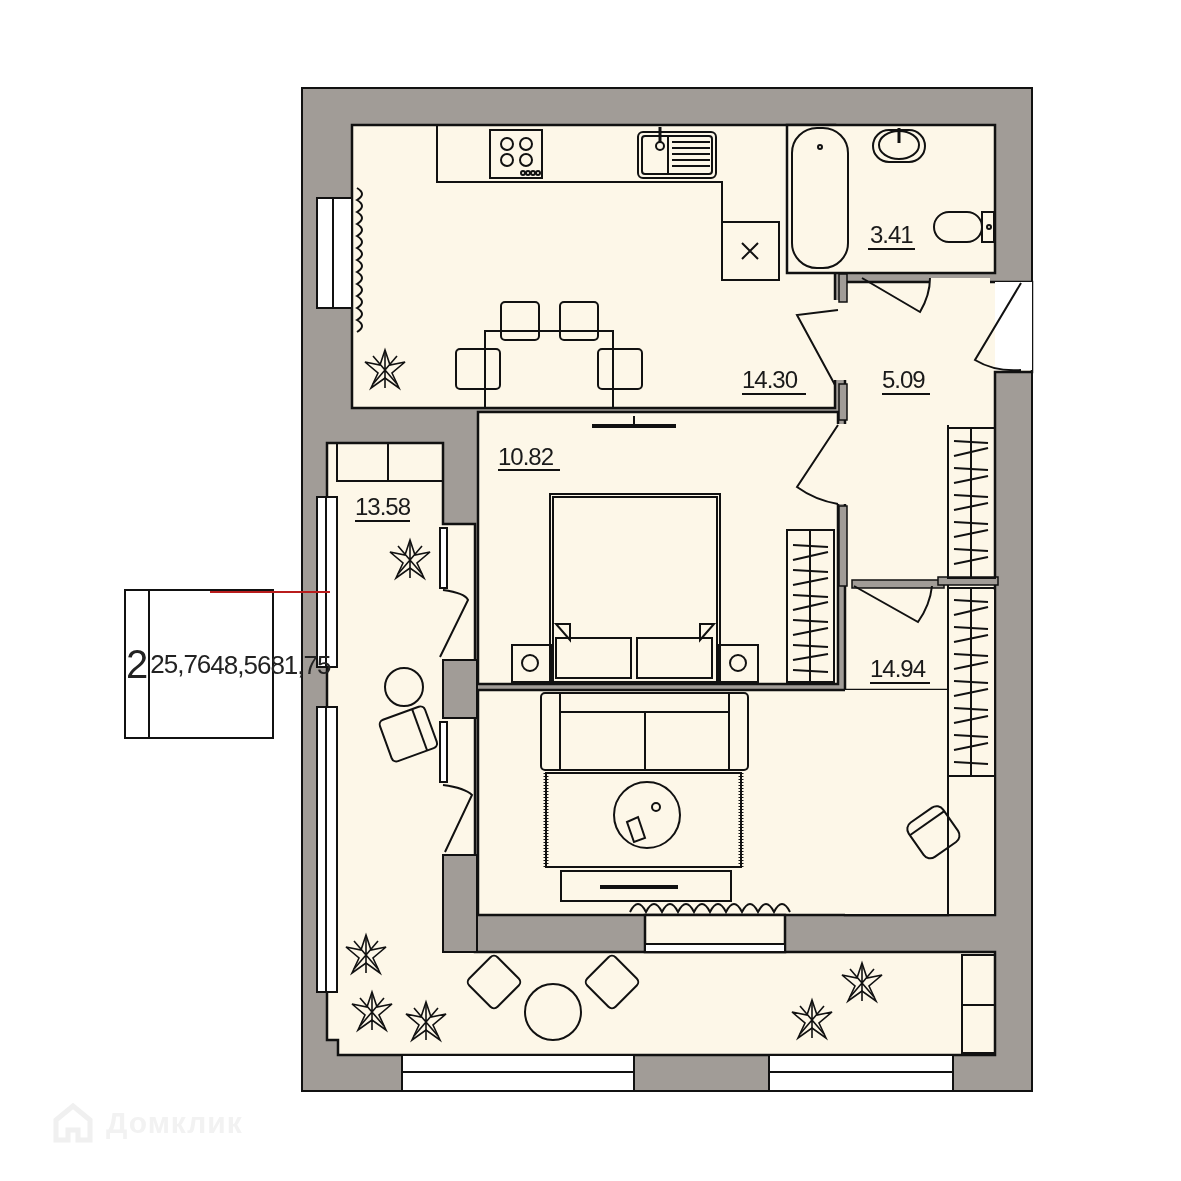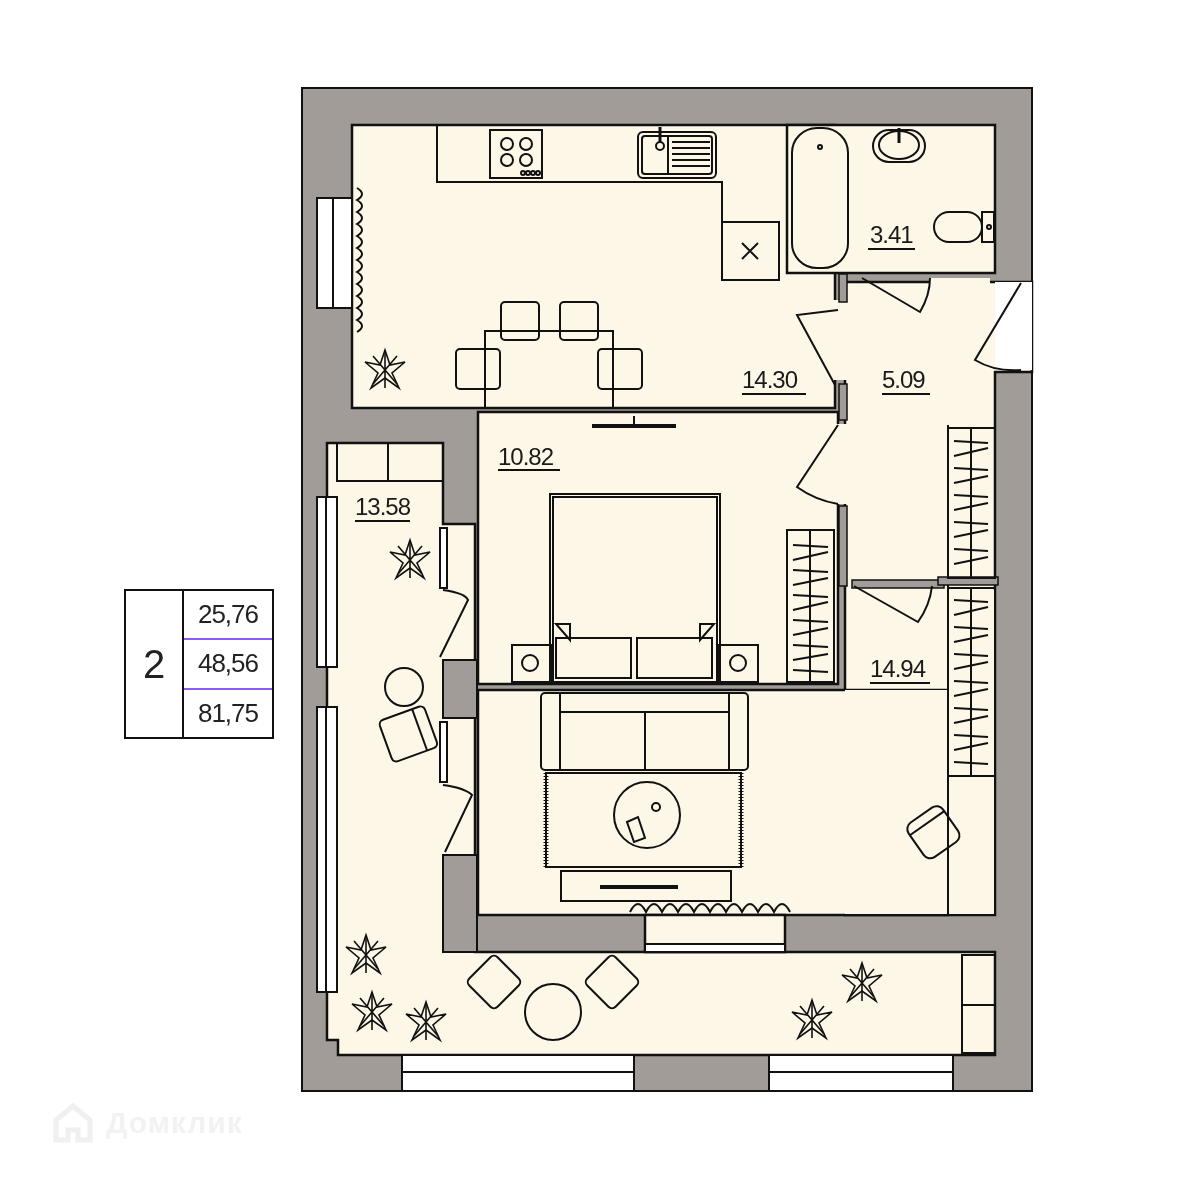--- a/index.html
+++ b/index.html
@@ -1,23 +1,23 @@
 <!DOCTYPE html>
 <html><head>
 <meta charset="utf-8">
 <style>
   html, body { margin: 0; padding: 0; background: #ffffff; }
   body { width: 1181px; height: 1181px; position: relative; overflow: hidden; font-family: "Liberation Sans", sans-serif; }
   #plan { position: absolute; left: 0; top: 0; width: 1181px; height: 1181px; }
   .lbl { font-family: "Liberation Sans", sans-serif; font-size: 24px; fill: #1a1a1a; letter-spacing: -1px; }
   .info-box { position: absolute; left: 124px; top: 589px; width: 150px; height: 150px; border: 2px solid #111; box-sizing: border-box; display: flex; background: #fff; }
   .info-rooms { width: 56px; border-right: 2px solid #111; display: flex; align-items: center; justify-content: center; font-size: 40px; color: #222; }
-  .info-areas { flex: 1; display: flex; flex-direction: column; }
+  .info-areas { flex: 1; display: flex; }
   .info-cell { flex: 1; display: flex; align-items: center; justify-content: center; font-size: 26px; color: #222; letter-spacing: -1px; }
-  .info-cell + .info-cell { border-top: 2px solid #8b5cf6; text-align: center; }
+  .info-cell + .info-cell { border-top: 2px solid #b91c1c; text-align: center; }
   .watermark { position: absolute; left: 48px; top: 1098px; display: flex; align-items: center; gap: 8px; color: #f2f2f2; font-size: 30px; font-weight: bold; letter-spacing: 1px; }
   .watermark svg { width: 50px; height: 50px; }
 </style>
 </head>
 <body>
 
 <svg id="plan" viewBox="0 0 1181 1181" xmlns="http://www.w3.org/2000/svg">
 
   <rect x="302" y="88" width="730" height="1003" fill="#a19c97" stroke="#111" stroke-width="2"></rect>
 

